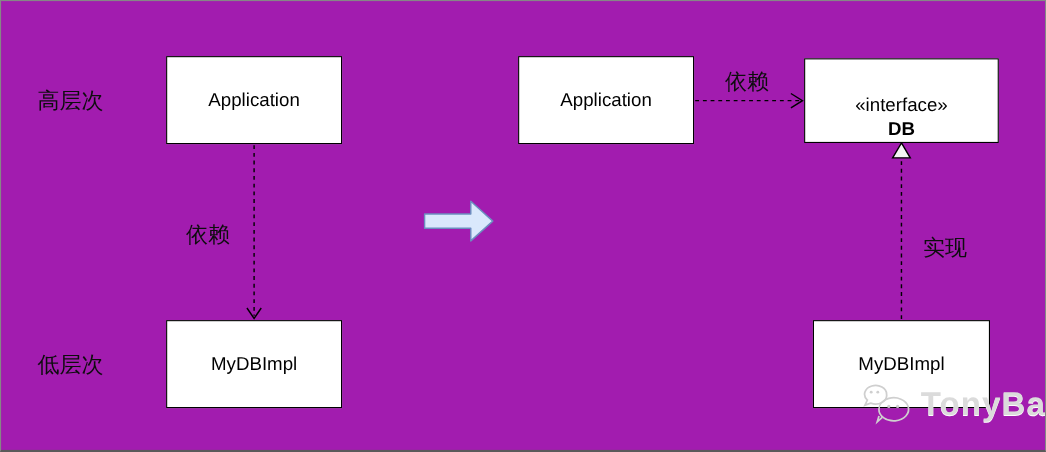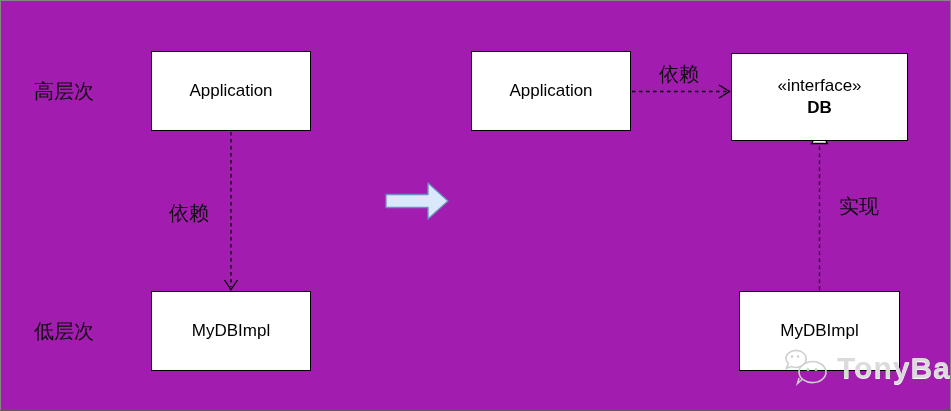--- a/index.html
+++ b/index.html
@@ -35,35 +35,35 @@
     justify-content: center;
     box-sizing: border-box;
     font-size: 17px;
     color: #000000;
     text-align: center;
     line-height: 22px;
   }
   .box-left-app   { left: 150px; top: 50px;  width: 160px; height: 80px; }
   .box-left-impl  { left: 150px; top: 290px; width: 160px; height: 80px; }
   .box-right-app  { left: 470px; top: 50px;  width: 160px; height: 80px; }
-  .box-interface  { left: 730px; top: 52px;  width: 177px; height: 88px; }
+  .box-interface  { left: 730px; top: 52px;  width: 177px; height: 77px; justify-content: flex-end; }
   .box-right-impl { left: 738px; top: 290px; width: 161px; height: 80px; }
   .stereotype { font-weight: 400; }
   .iface-name { font-weight: 700; }
   .zh-label {
     position: absolute;
     font-size: 20px;
     color: #0d0d0d;
     white-space: nowrap;
   }
   .lbl-high   { left: 33px;  top: 77px;  }
   .lbl-low    { left: 33px;  top: 317px; text-align: right; }
   .lbl-dep-l  { left: 168px; top: 199px; }
   .lbl-dep-r  { left: 658px; top: 60px;  }
-  .lbl-impl-r { left: 838px; top: 192px; }
+  .lbl-impl-r { left: 838px; top: 211px; }
   .watermark {
     position: absolute;
     left: 780px;
     top: 348px;
     display: flex;
     align-items: center;
     z-index: 5;
   }
   .watermark-text {
     font-size: 30px;

